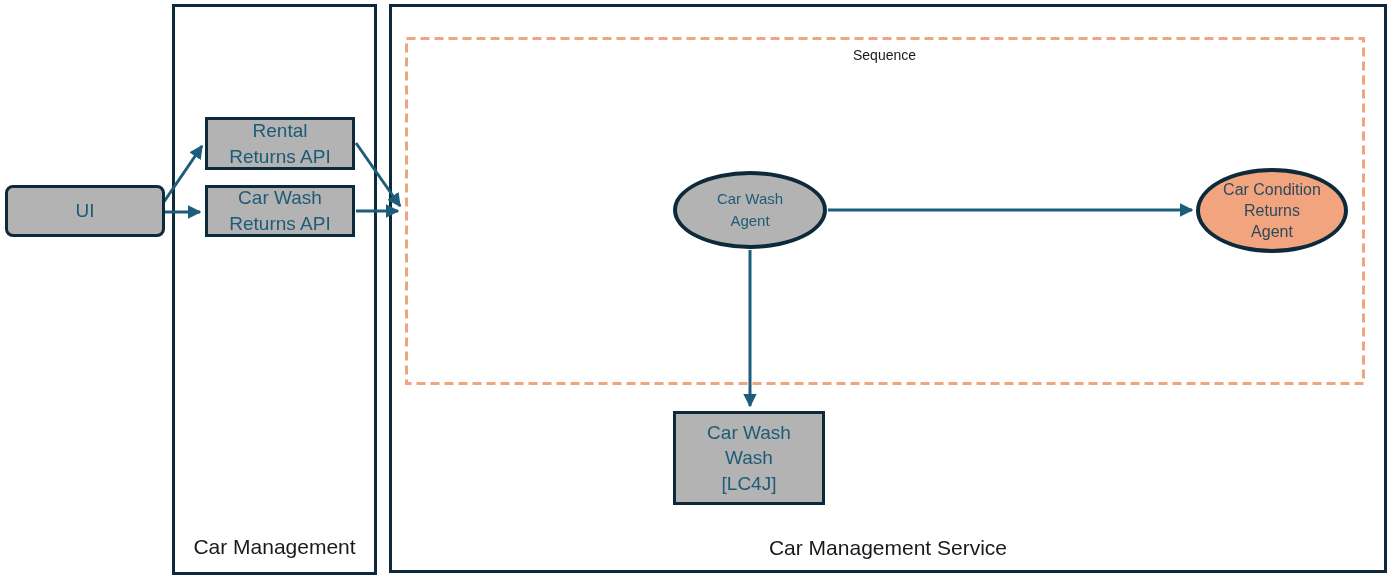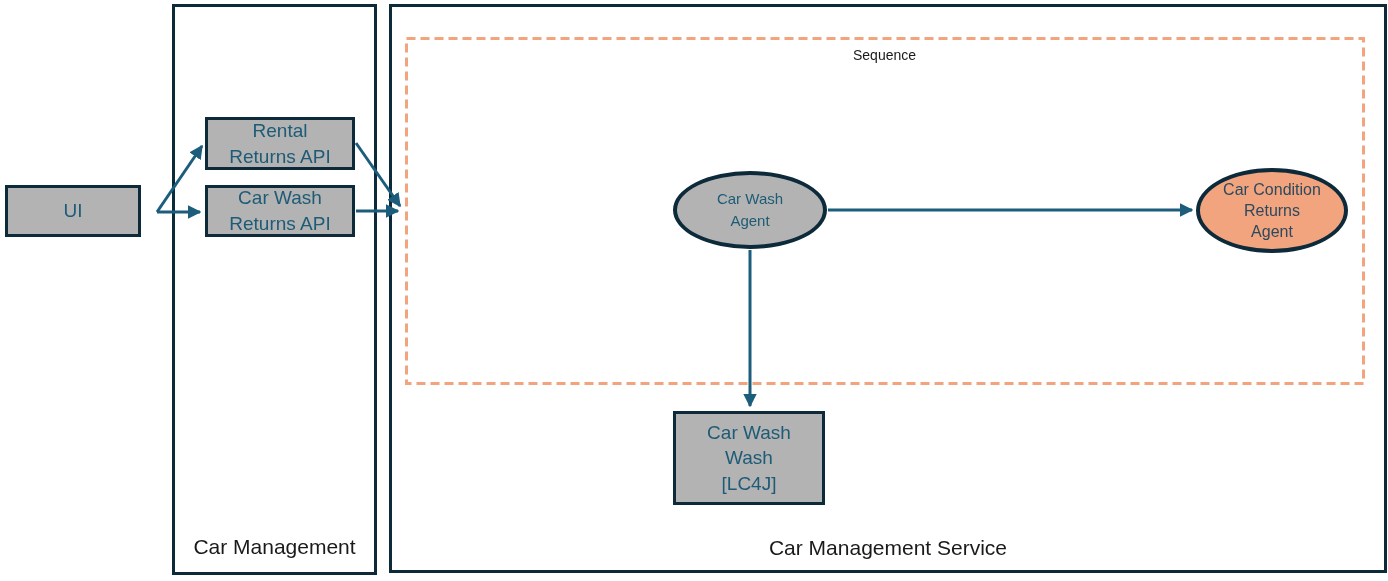--- a/index.html
+++ b/index.html
@@ -47,21 +47,21 @@
     background:var(--node-fill-gray);
     border:3px solid var(--border-dark);
     box-sizing:border-box;
     display:flex;flex-direction:column;
     align-items:center;justify-content:center;
     text-align:center;
     color:var(--node-text-teal);
     font-size:19px;line-height:1.35;
     z-index:3;
   }
-  #ui-box{left:5px;top:185px;width:136px;height:52px;}
+  #ui-box{left:5px;top:185px;width:160px;height:52px;border-radius:8px;}
   #rental-api-box{left:205px;top:117px;width:150px;height:53px;}
   #carwash-api-box{left:205px;top:185px;width:150px;height:52px;}
   #carwash-tool-box{left:673px;top:411px;width:152px;height:94px;}
   .node-ellipse{
     position:absolute;
     border:4px solid var(--border-dark);
     border-radius:50%;
     box-sizing:border-box;
     display:flex;flex-direction:column;
     align-items:center;justify-content:center;

